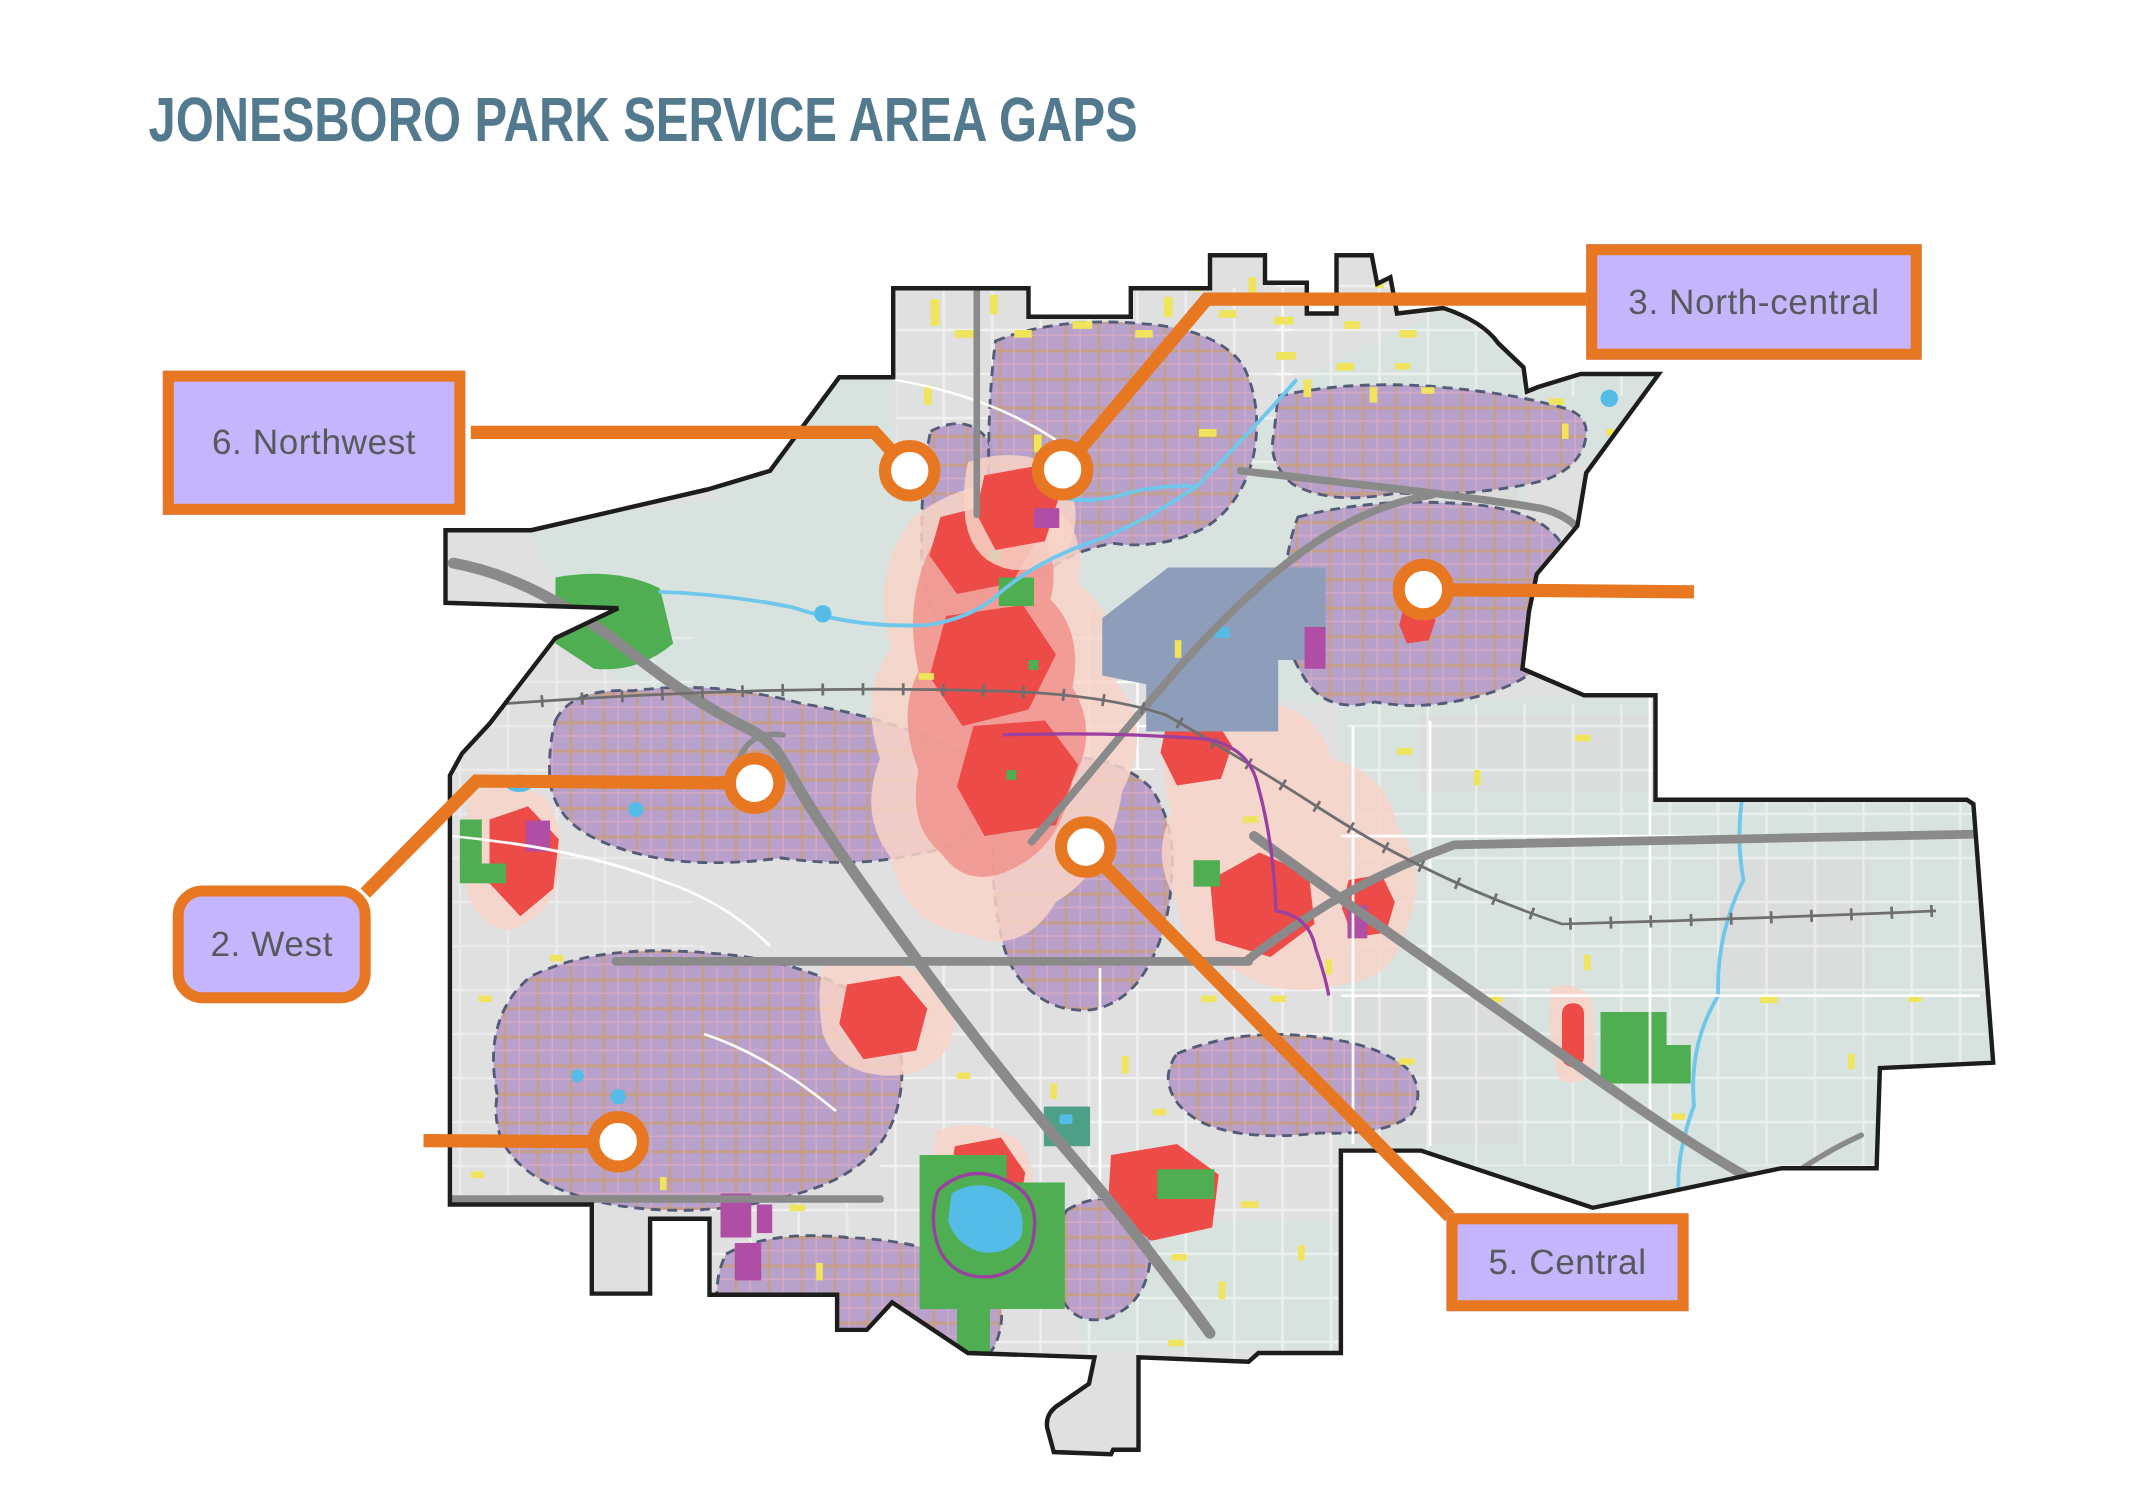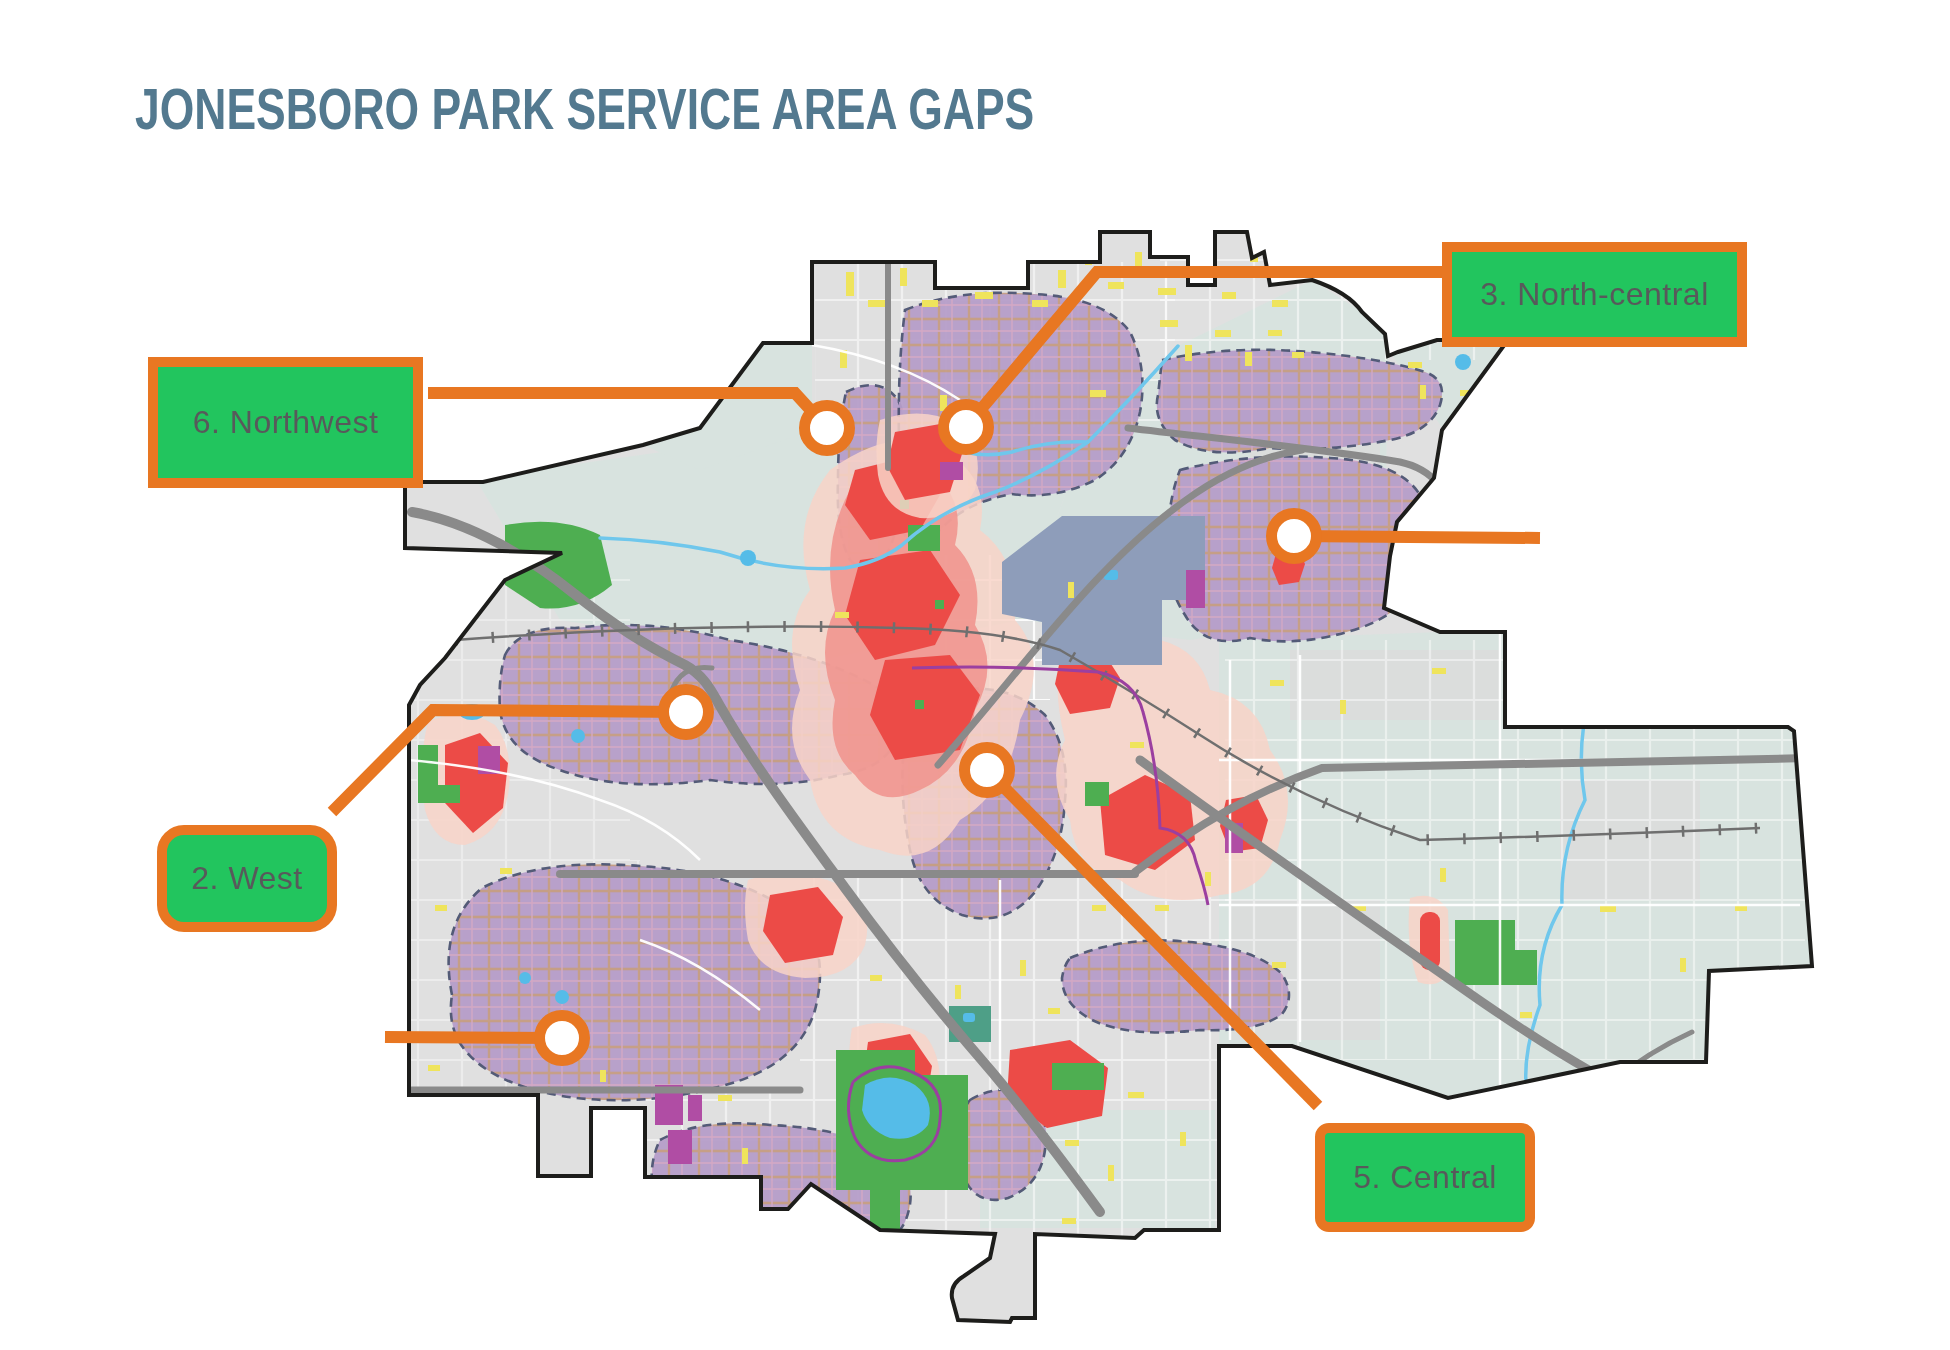--- a/index.html
+++ b/index.html
@@ -12,23 +12,23 @@
     --trail_purple:#9B3FA0; --parcel_magenta:#B04DA4; --campus_slate:#8E9DBA;
     --street_yellow:#EFE45C; --patch_gray:#DCDCDC;
   }
   html,body{margin:0;padding:0;background:#fff;}
   .stage{position:relative;width:1950px;height:1350px;background:#fff;overflow:hidden;
          font-family:"Liberation Sans","DejaVu Sans",sans-serif;}
   .stage > svg{position:absolute;left:0;top:0;}
   .page-title{position:absolute;left:135px;top:76px;margin:0;font-size:57px;font-weight:bold;
               color:var(--title_blue);letter-spacing:0px;white-space:nowrap;
               transform:scaleX(0.78);transform-origin:left center;}
-  .callout{position:absolute;box-sizing:border-box;background:#22c55e;border:10px solid var(--orange);
+  .callout{position:absolute;box-sizing:border-box;background:#c4b5fd;border:10px solid var(--orange);
            display:flex;align-items:center;justify-content:center;color:var(--label_ink);
-           font-size:32px;letter-spacing:0.5px;white-space:nowrap;margin-top:20px;}
+           font-size:32px;letter-spacing:0.5px;white-space:nowrap;}
   .marker{position:absolute;box-sizing:border-box;width:56px;height:56px;border-radius:50%;
           border:11px solid var(--orange);background:#fff;}
   
   .city-fill{fill:var(--base_gray);}
   .city-stroke{fill:none;stroke:var(--boundary_ink);stroke-width:4;stroke-linejoin:miter;}
   .teal{fill:var(--teal_zone);}
   .graypatch{fill:var(--patch_gray);opacity:.85;}
   .gap{fill:url(#proads);stroke:var(--gap_border);stroke-width:2.6;stroke-dasharray:9 6;opacity:.95;}
   .pale{fill:var(--heat_pale);opacity:.85;}
   .mid{fill:var(--heat_mid);opacity:.85;}
@@ -323,18 +323,18 @@
 
   <div class="callout" style="left:1442px;top:222px;width:305px;height:105px;">
     <span>3. North-central</span>
   </div>
   <div class="callout" style="left:148px;top:337px;width:275px;height:131px;justify-content:center;">
     <span>6. Northwest</span>
   </div>
   <div class="callout" style="left:157px;top:805px;width:180px;height:107px;border-radius:27px;">
     <span>2. West</span>
   </div>
-  <div class="callout" style="left:1315px;top:1103px;width:220px;height:109px;border-radius:14px;">
+  <div class="callout" style="left:1315px;top:1103px;width:220px;height:89px;">
     <span>5. Central</span>
   </div>
 
   <h1 class="page-title">JONESBORO PARK SERVICE AREA GAPS</h1>
 </div>
 
 </body></html>

